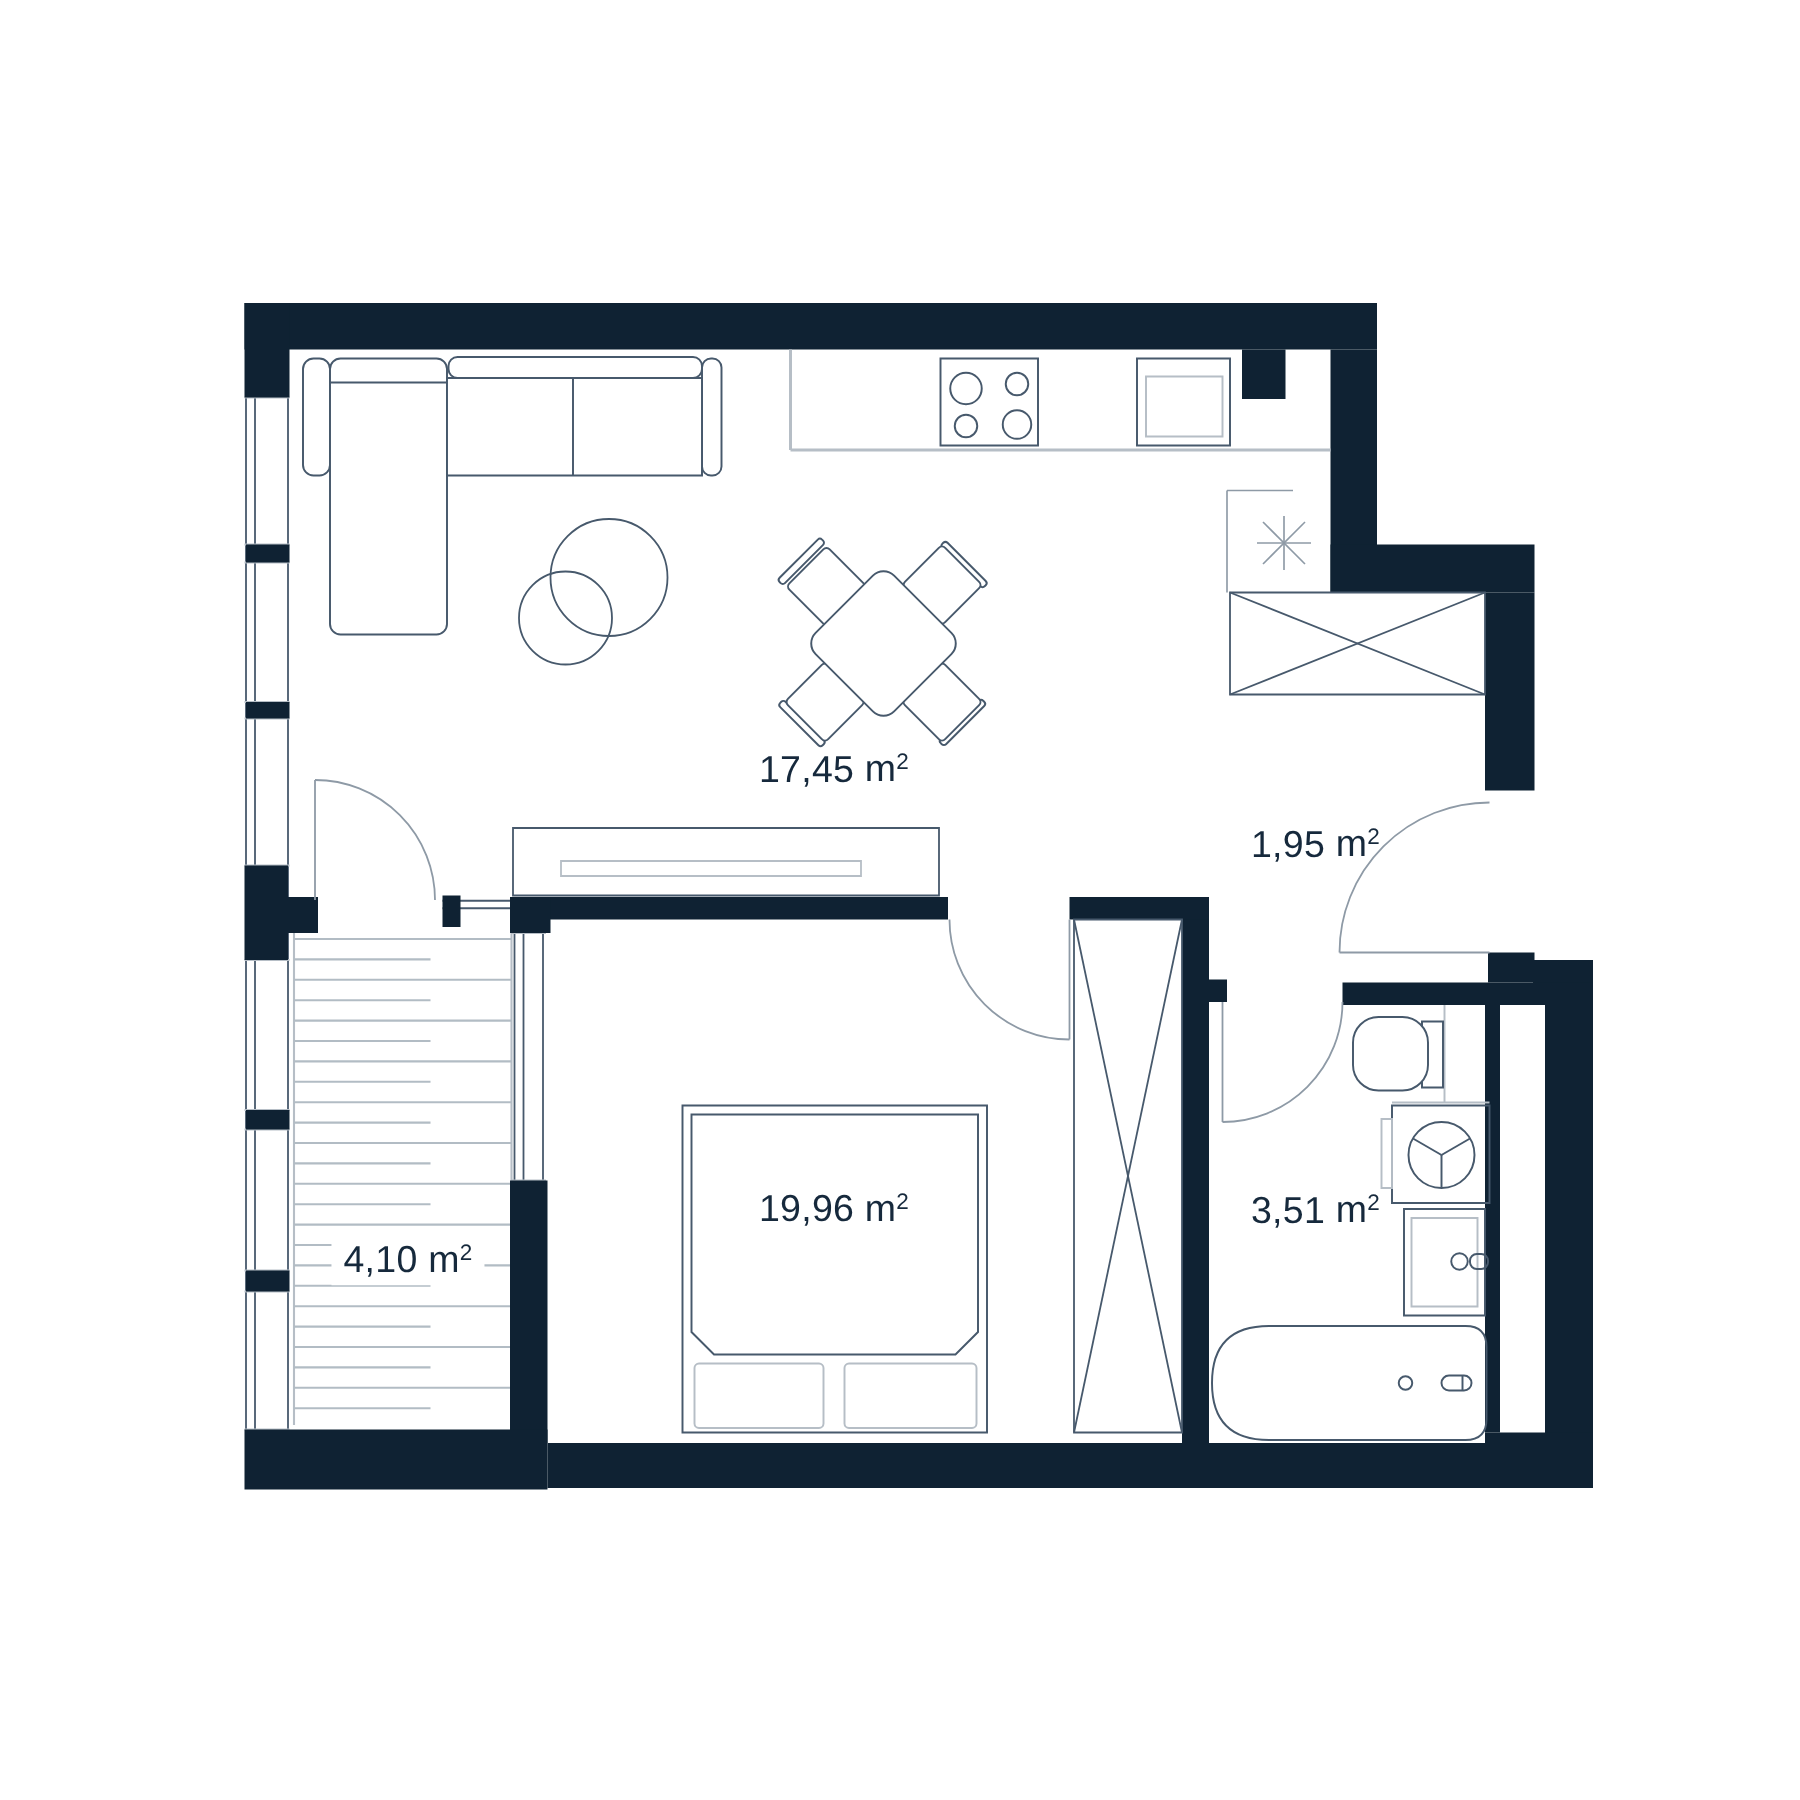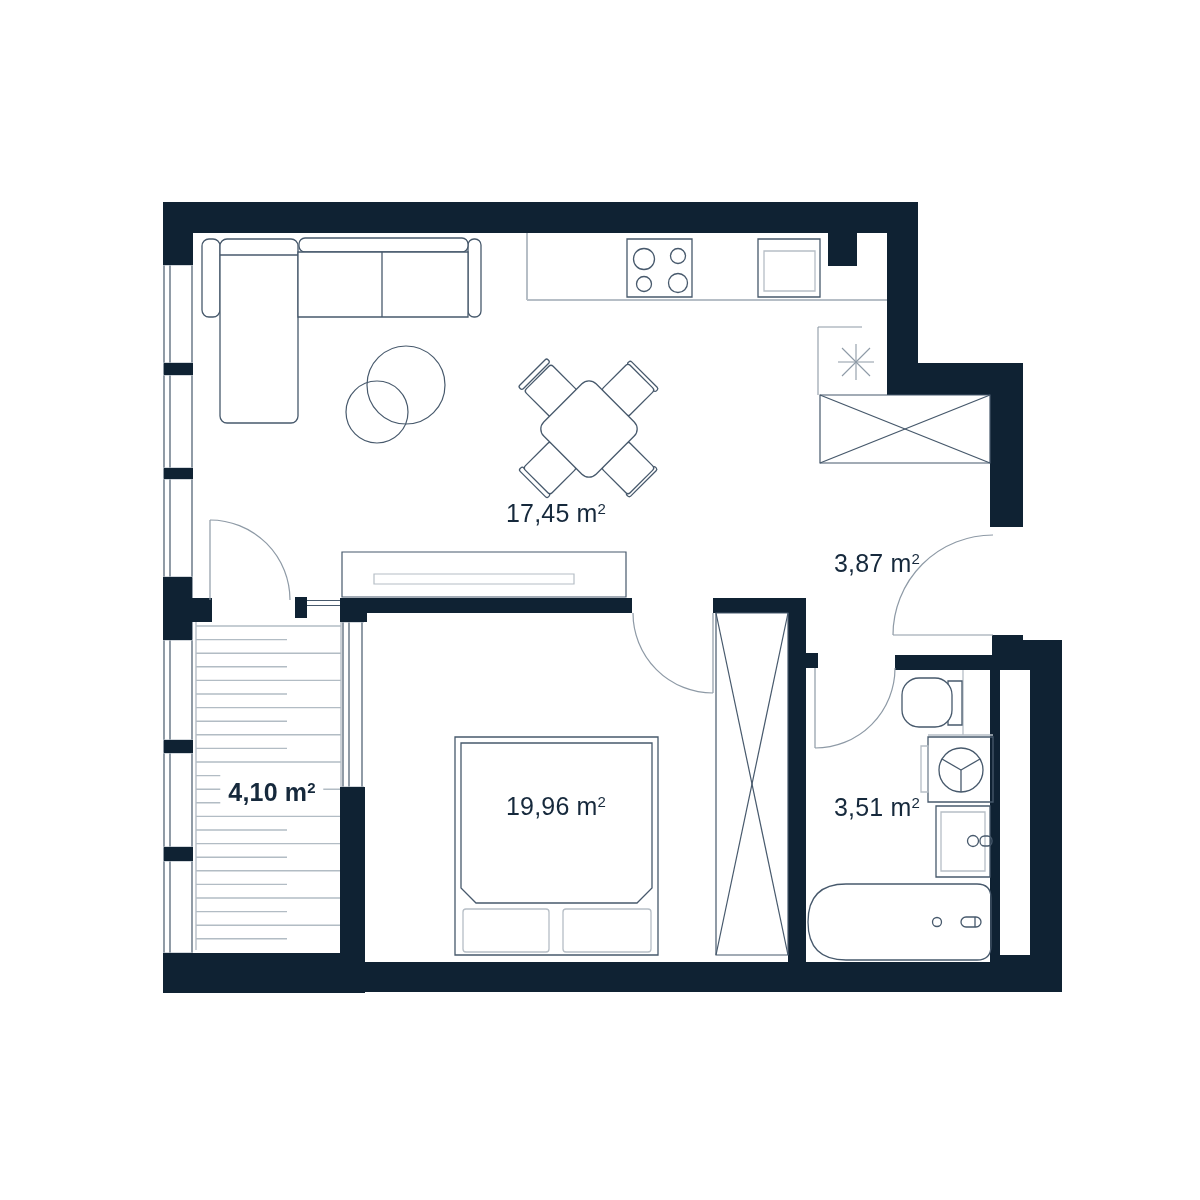--- a/index.html
+++ b/index.html
@@ -237,23 +237,23 @@
     <circle cx="937" cy="922" r="4.5"></circle>
     <rect x="961" y="917" width="20" height="10" rx="5"></rect>
     <line x1="975" y1="917" x2="975" y2="927"></line>
   </g>
 </svg>
 
   <div class="room-label" style="left:556px;top:513px;">
     <span>17,45</span><span class="unit"><span>m</span><sup>2</sup></span>
   </div>
   <div class="room-label" style="left:877px;top:563px;">
-    <span>3,87</span><span class="unit"><span>m</span><sup>2</sup></span>
-  </div>
-  <div class="room-label on-deck" style="left:272px;top:792px;font-weight:bold;">
+    <span>1,95</span><span class="unit"><span>m</span><sup>2</sup></span>
+  </div>
+  <div class="room-label on-deck" style="left:272px;top:840px;">
     <span>4,10</span><span class="unit"><span>m</span><sup>2</sup></span>
   </div>
   <div class="room-label" style="left:556px;top:806px;">
     <span>19,96</span><span class="unit"><span>m</span><sup>2</sup></span>
   </div>
   <div class="room-label" style="left:877px;top:807px;">
     <span>3,51</span><span class="unit"><span>m</span><sup>2</sup></span>
   </div>
 </div>
 

